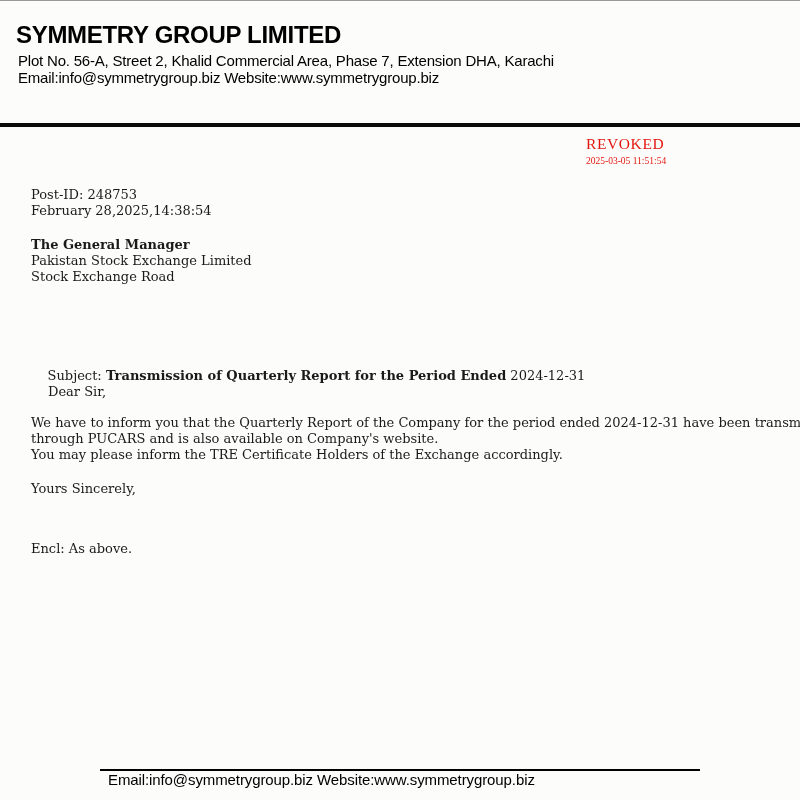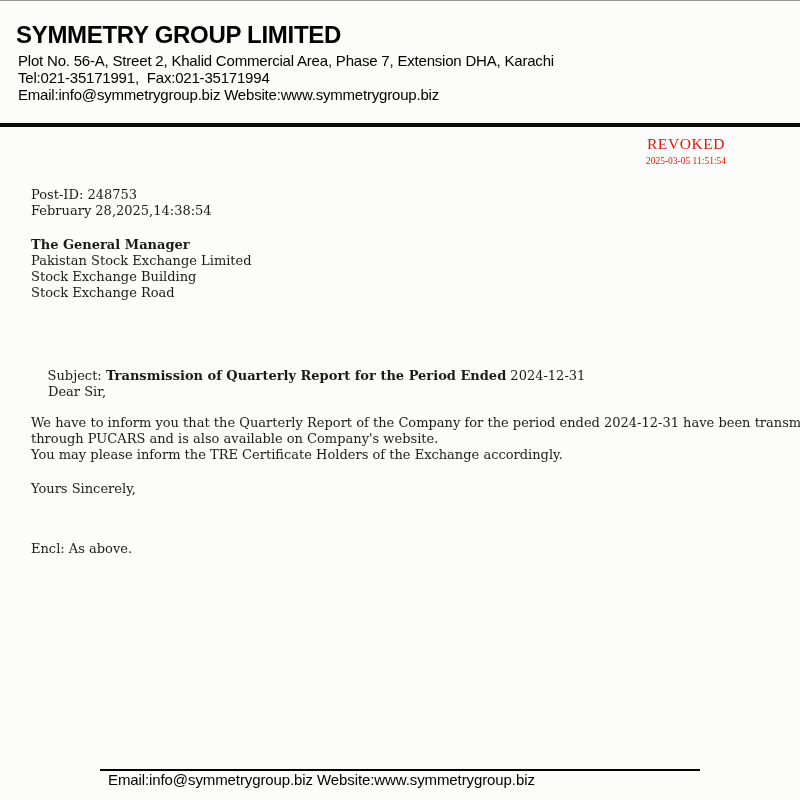--- a/index.html
+++ b/index.html
@@ -21,21 +21,21 @@
     left: 16px; top: 20px;
     font-size: 24px; font-weight: 700; letter-spacing: -0.3px;
     line-height: 30px;
   }
   .letterhead-lines {
     left: 18px; top: 52px;
     font-size: 15px; line-height: 17px; letter-spacing: -0.2px;
   }
   .header-rule { left: 0; top: 123px; width: 800px; height: 4px; background: #0a0a0a; }
 
-  .stamp-block { left: 586px; top: 135px; width: 200px; text-align: center; }
+  .stamp-block { left: 586px; top: 135px; width: 200px; text-align: left; }
   .stamp-label {
     font-family: "Liberation Serif", serif;
     font-size: 15.5px; letter-spacing: 0.6px; line-height: 18px;
   }
   .stamp-time {
     font-family: "Liberation Serif", serif;
     font-size: 9.5px; line-height: 11px; margin-top: 3px;
   }
 
   .meta-block { left: 31px; top: 187px; font-size: 13px; line-height: 16px; }
@@ -55,40 +55,38 @@
 <body>
 
 <div class="page">
 
   <div class="abs top-edge"></div>
 
   <div class="abs company-name sans line">SYMMETRY GROUP LIMITED</div>
 
   <div class="abs letterhead-lines sans">
     <div class="line">Plot No. 56-A, Street 2, Khalid Commercial Area, Phase 7, Extension DHA, Karachi</div>
-    <div class="line">Tel:021-35171991,  Fax:021-35171994</div>
     <div class="line">Email:info@symmetrygroup.biz Website:www.symmetrygroup.biz</div>
   </div>
 
   <div class="abs header-rule"></div>
 
   <div class="abs stamp-block">
     <div class="stamp-label" style="color: rgb(227, 22, 15);">REVOKED</div>
     <div class="stamp-time line" style="color: rgb(227, 22, 15);">2025-03-05 11:51:54</div>
   </div>
 
   <div class="abs meta-block serif">
     <div class="line">Post-ID: 248753</div>
     <div class="line">February 28,2025,14:38:54</div>
   </div>
 
   <div class="abs recipient-block serif">
     <div class="line bold">The General Manager</div>
     <div class="line">Pakistan Stock Exchange Limited</div>
-    <div class="line">Stock Exchange Building</div>
     <div class="line">Stock Exchange Road</div>
   </div>
 
   <div class="abs subject-line serif line">
     <span>Subject: </span><span class="bold">Transmission of Quarterly Report for the Period Ended</span><span> 2024-12-31</span>
   </div>
 
   <div class="abs salutation serif line">Dear Sir,</div>
 
   <div class="abs body-block serif">

